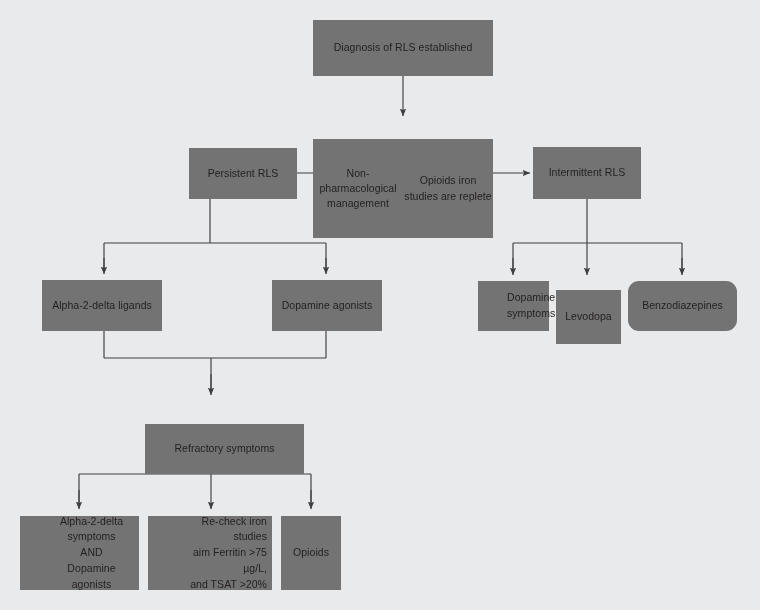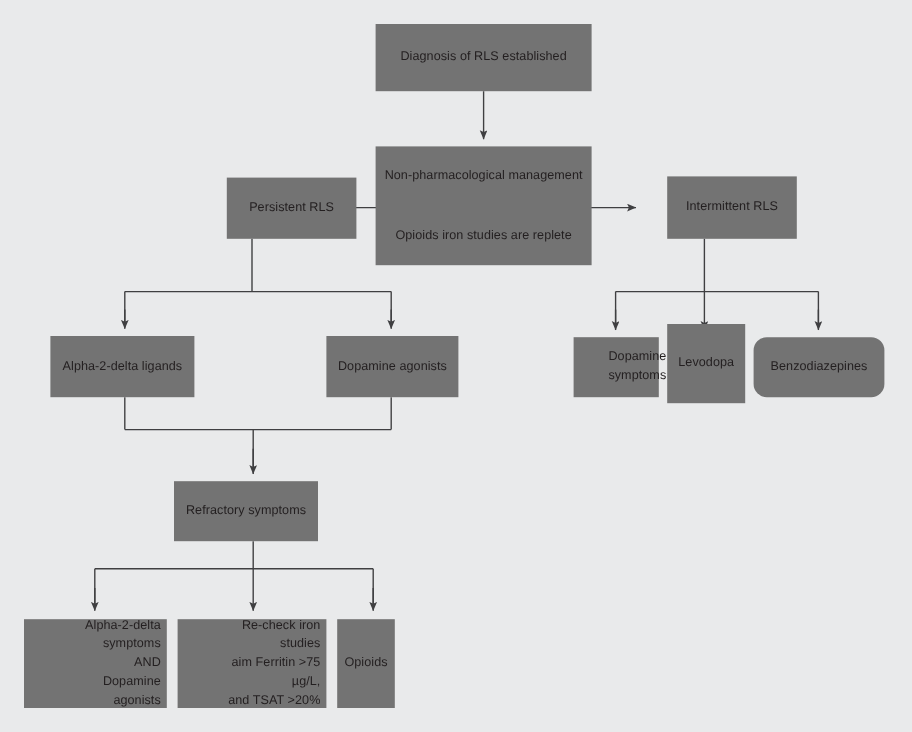--- a/index.html
+++ b/index.html
@@ -41,23 +41,24 @@
     line-height: 1.45;
     letter-spacing: 0.05px;
     padding: 2px 5px;
   }
   .node span {
     display: block;
     width: 100%;
   }
   
   .node.stacked {
-    flex-direction: column;
+    flex-direction: row;
     justify-content: flex-end;
     padding: 0;
+    margin-top: 17px;
   }
   .node.stacked .row {
     width: 100%;
     flex: 1 1 50%;
     display: flex;
     align-items: center;
     justify-content: center;
   }
   .node.multiline {
     line-height: 1.5;
@@ -114,65 +115,65 @@
     </div>
     <div class="row">
       <span>Opioids iron studies are replete</span>
     </div>
   </div>
 
   <div class="node" style="left:156px; top:148px; width:108px; height:51px;margin-left:33px;">
     <span>Persistent RLS</span>
   </div>
 
-  <div class="node" style="left:533px; top:147px; width:108px; height:52px;margin-left:23px;">
+  <div class="node" style="left:533px; top:147px; width:108px; height:52px;">
     <span>Intermittent RLS</span>
   </div>
 
   <div class="node" style="left:42px; top:280px; width:120px; height:51px;">
     <span>Alpha-2-delta ligands</span>
   </div>
 
   <div class="node" style="left:272px; top:280px; width:110px; height:51px;">
     <span>Dopamine agonists</span>
   </div>
 
   <div class="node multiline" style="left:478px; top:281px; width:71px; height:50px;">
     <span>
       <span style="display: block;">Dopamine</span>
       <span style="display: block;">symptoms</span>
     </span>
   </div>
 
-  <div class="node" style="left:556px; top:270px; width:65px; height:66px;">
+  <div class="node" style="left:556px; top:290px; width:65px; height:54px;">
     <span>Levodopa</span>
   </div>
 
   <div class="node" style="left:628px; top:281px; width:109px; height:50px;border-radius:11px;">
     <span>Benzodiazepines</span>
   </div>
 
-  <div class="node" style="left:145px; top:401px; width:120px; height:50px;">
+  <div class="node" style="left:145px; top:424px; width:159px; height:50px;">
     <span>Refractory symptoms</span>
   </div>
 
-  <div class="node multiline" style="left:20px; top:516px; width:119px; height:74px;text-align:right;">
+  <div class="node multiline" style="left:20px; top:516px; width:119px; height:74px;">
     <span>
       <span style="display: block;">Alpha-2-delta</span>
       <span style="display: block;">symptoms</span>
       <span style="display: block;">AND</span>
       <span style="display: block;">Dopamine agonists</span>
     </span>
   </div>
 
   <div class="node multiline" style="left:148px; top:516px; width:124px; height:74px;text-align:right;">
     <span>
       <span style="display: block;">Re-check iron studies</span>
       <span style="display: block;">aim Ferritin &gt;75 µg/L,</span>
       <span style="display: block;">and TSAT &gt;20%</span>
     </span>
   </div>
 
-  <div class="node" style="left:281px; top:516px; width:48px; height:74px;">
+  <div class="node" style="left:281px; top:516px; width:60px; height:74px;">
     <span>Opioids</span>
   </div>
 
 </div>
 
 </body></html>

